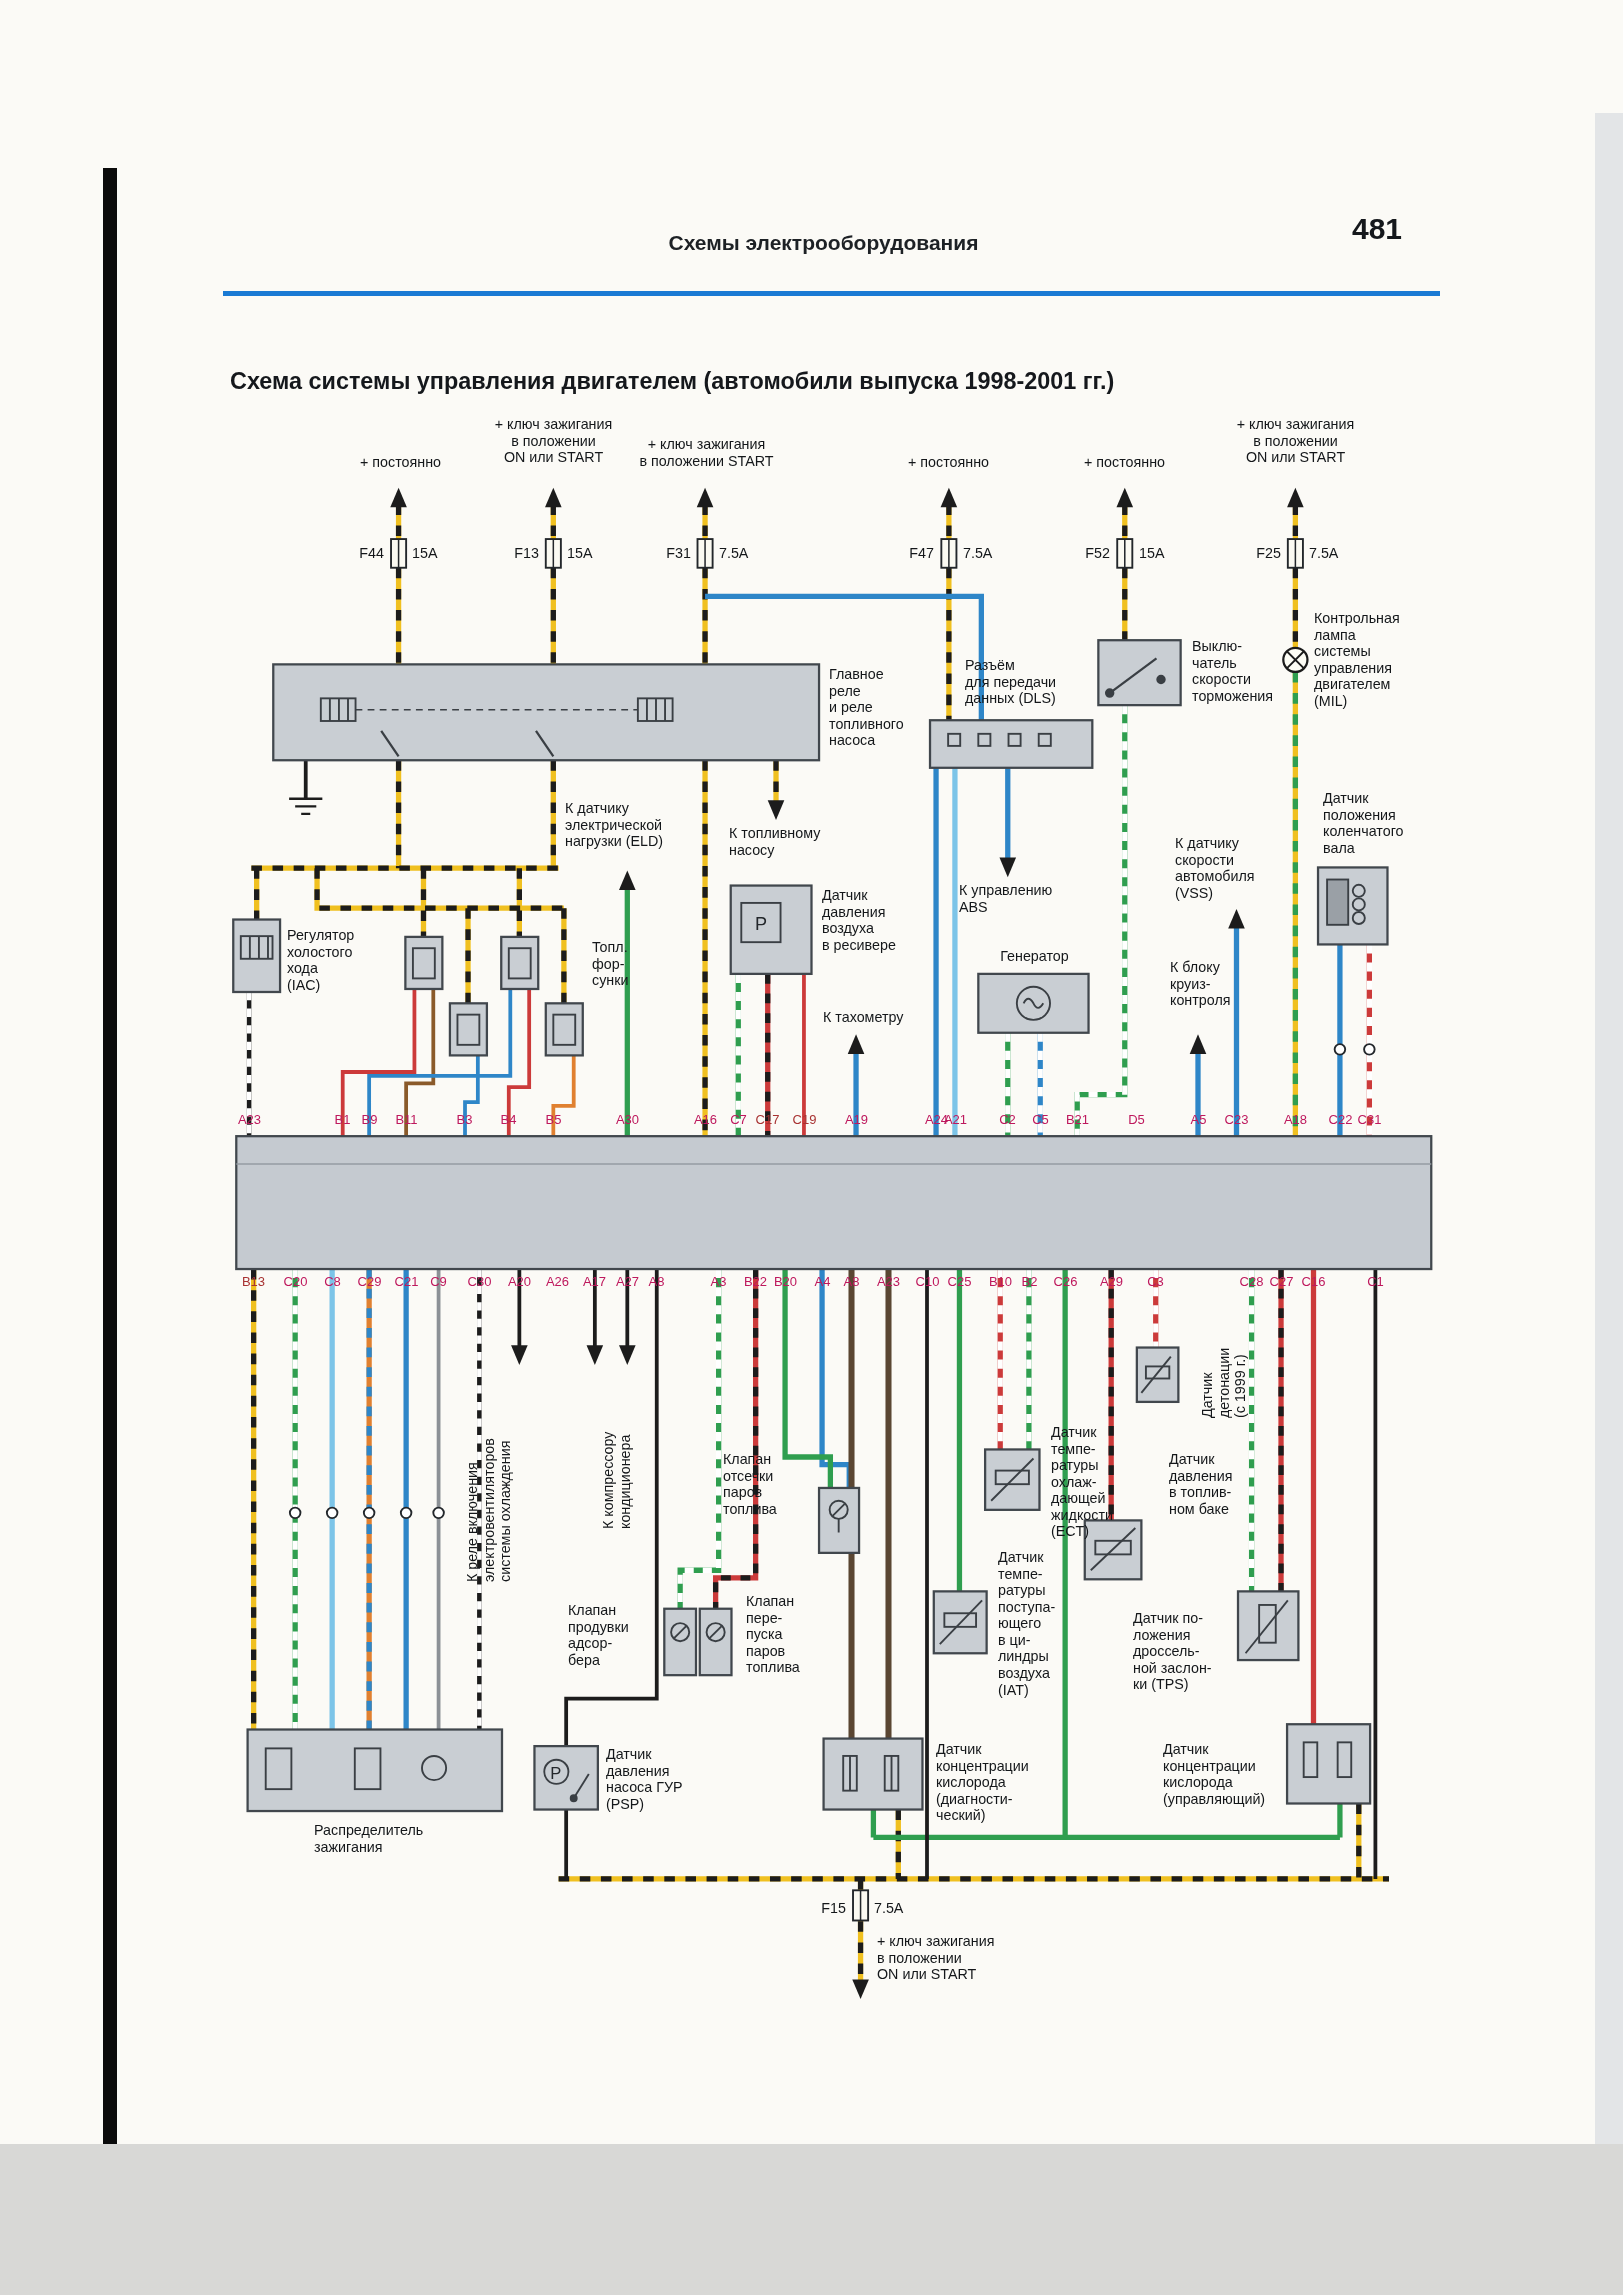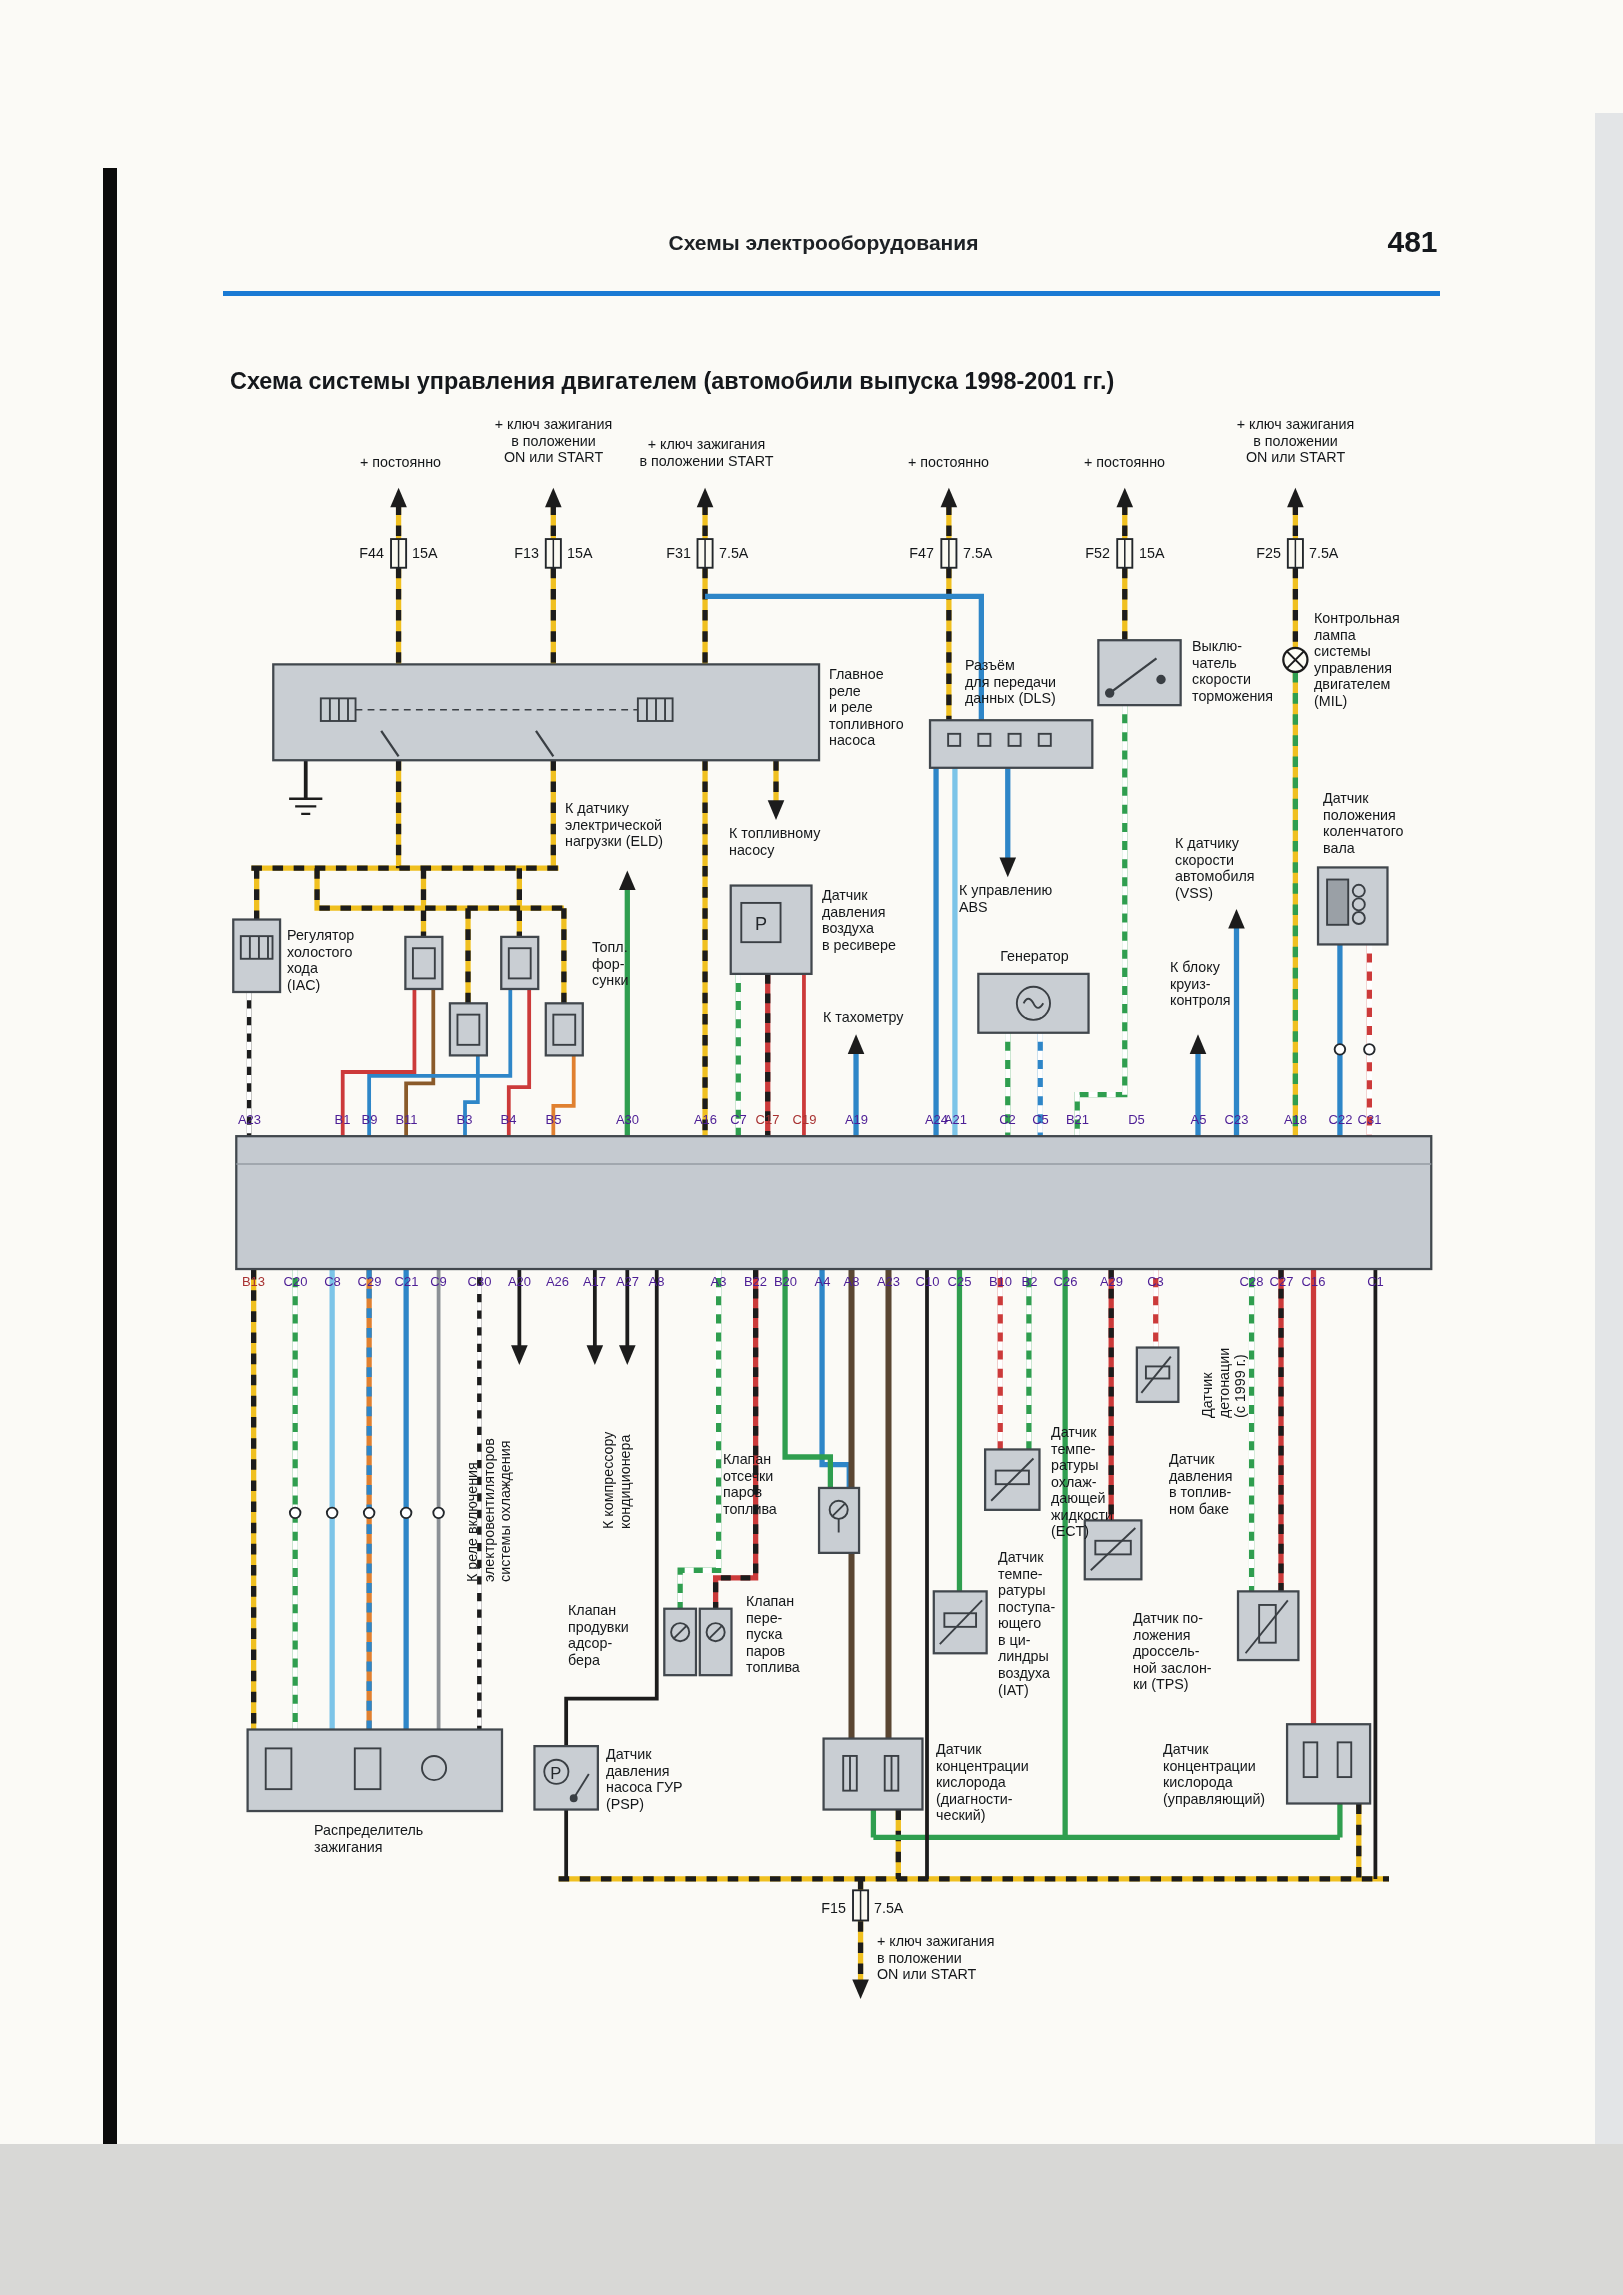--- a/index.html
+++ b/index.html
@@ -2,28 +2,28 @@
 <html style="font-size:12px"><head>
 <meta charset="utf-8">
 <style>
   html,body{margin:0;padding:0;background:#d8d8d6;}
   .page{position:relative;width:1623px;height:2144px;background:#fbfaf6;overflow:hidden;
         font-family:"Liberation Sans",sans-serif;padding-left:32px;}
   .leftbar{position:absolute;left:103px;top:168px;width:13.6px;height:2035px;background:#0b0b0b;}
   .rightshade{position:absolute;left:1595px;top:113px;width:29px;height:2137px;background:#e3e5e7;}
   .bottomband{position:absolute;left:0;top:2247px;width:1623px;height:48px;background:#a6abb1;border-top:2.3px solid #767b81;}
   .hdr{position:absolute;left:257px;top:231px;width:1133px;text-align:center;font-size:21px;font-weight:bold;color:#1d2125;}
-  .pagenum{position:absolute;left:1352px;top:225px;width:121px;text-align:center;font-size:30px;font-weight:bold;color:#15181c;}
+  .pagenum{position:absolute;left:1352px;top:212px;width:121px;text-align:left;font-size:30px;font-weight:bold;color:#15181c;}
   .rule{position:absolute;left:223px;top:291px;width:1217px;height:4.5px;background:#1a7ad4;}
   .title{position:absolute;left:230px;top:368px;width:1253px;font-size:23.4px;font-weight:bold;color:#15181c;}
   .lbl{position:absolute;font-size:14.3px;line-height:1.16;color:#14171a;white-space:pre-line;}
   .lbl.c{text-align:center;}
   .lbl.r{text-align:right;}
   .vlbl{transform:rotate(-90deg);transform-origin:0 0;}
-  .pin{position:absolute;width:45px;text-align:center;font-size:13px;line-height:1;color:#4c1d95;}
+  .pin{position:absolute;width:45px;text-align:center;font-size:13px;line-height:1;color:#be185d;}
   .pin.red{color:#a83232;}
   .pt{top:1113px;} .pb{top:1275px;}
   svg{position:absolute;left:0;top:0;}
 </style>
 </head>
 <body>
 
 <div class="page">
   <div class="leftbar"></div>
   <div class="rightshade"></div>

